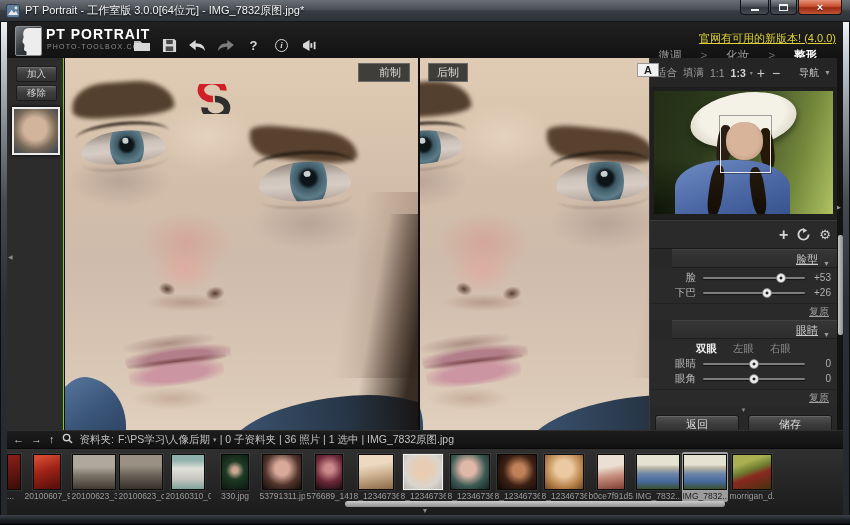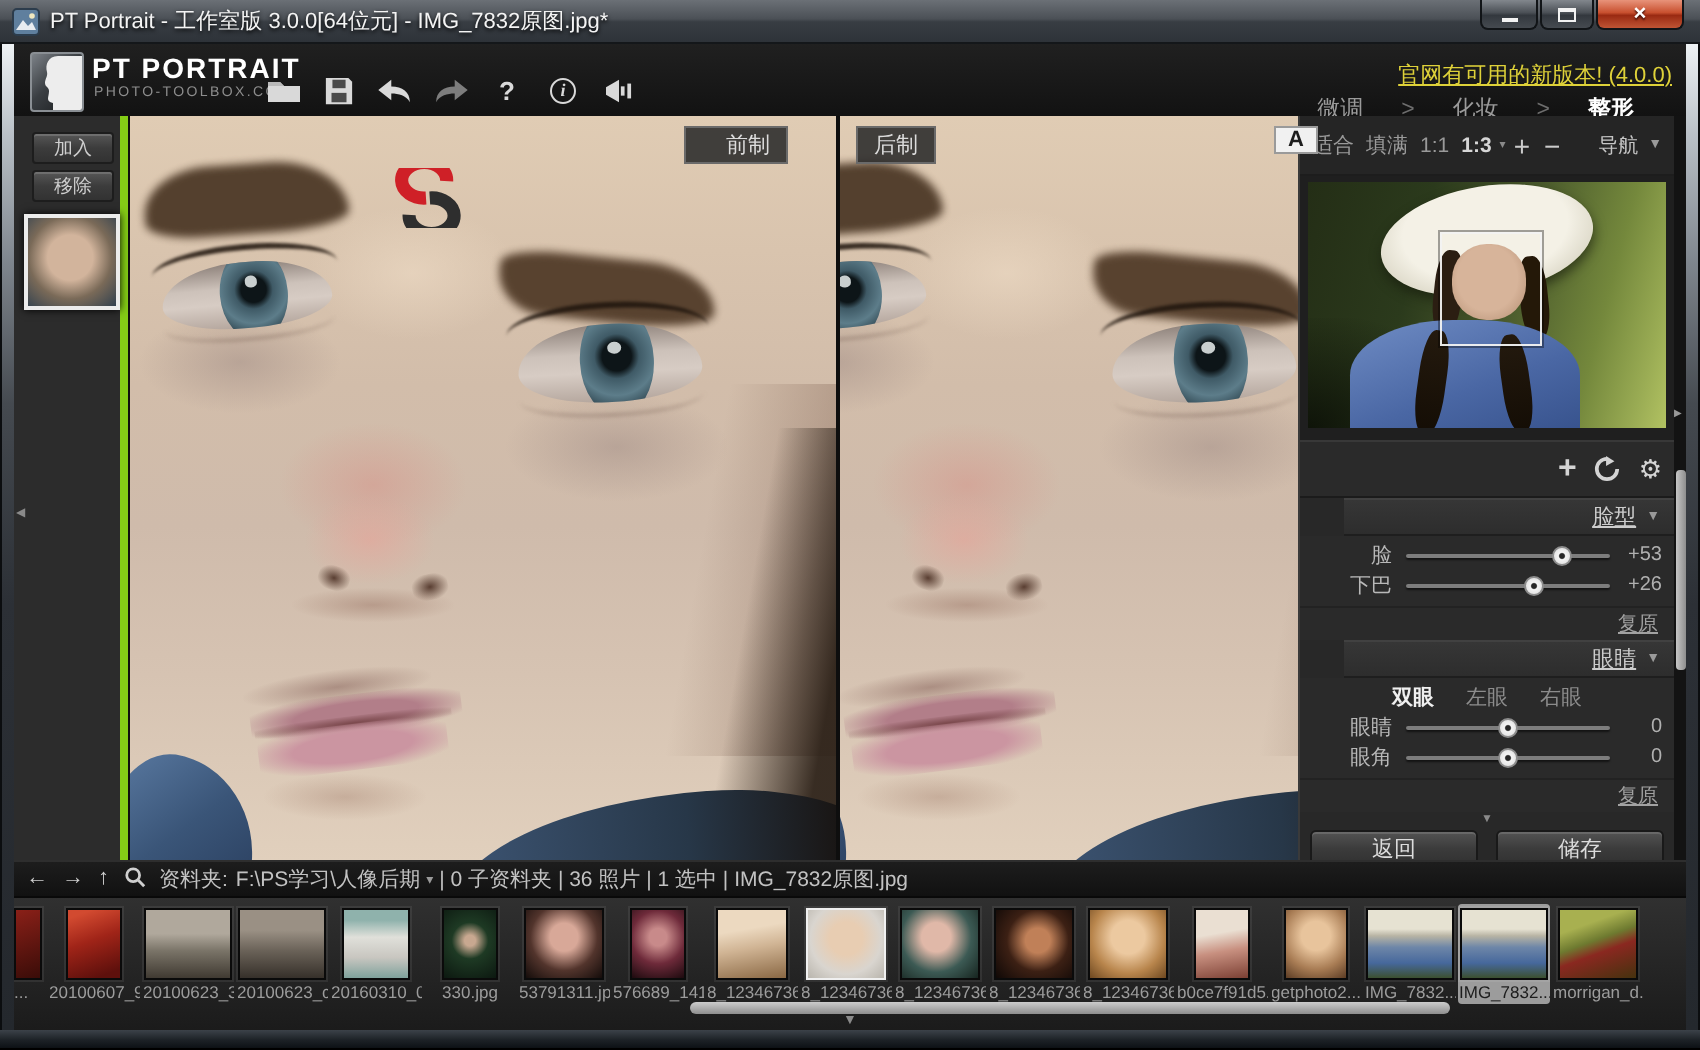--- a/index.html
+++ b/index.html
@@ -41,34 +41,34 @@
   .tool-info{width:13px;height:13px;border:1.5px solid #d9d9d9;border-radius:50%;color:#d9d9d9;
     font-size:9px;font-weight:bold;display:flex;align-items:center;justify-content:center;box-sizing:border-box;font-family:"Liberation Serif",serif;font-style:italic;}
   .header-right{position:absolute;right:7px;top:5px;text-align:right;line-height:1.25;}
   .update-link{font-size:11px;color:#ded139;text-decoration:underline;cursor:pointer;}
   .breadcrumb{font-size:11.5px;color:#9a9a9a;margin-top:1px;}
   .bc-item{color:#9a9a9a;margin:0 19px;cursor:pointer;}
   .bc-item.active{color:#fff;font-weight:bold;}
   .bc-sep{color:#6d6d6d;}
   
   .content{position:absolute;top:36px;left:0;right:0;height:372px;background:#0e0e0e;}
-  .sidebar{position:absolute;left:0;top:0;width:57px;height:100%;background:#2c2c2c;border-right:4px solid #84cc16;box-sizing:border-box;}
+  .sidebar{position:absolute;left:0;top:0;width:57px;height:100%;background:#2c2c2c;border-right:1px solid #84cc16;box-sizing:border-box;}
   .side-btn{position:absolute;left:9px;width:39px;height:14px;border:1px solid #1d1d1d;border-radius:2px;
     background:linear-gradient(180deg,#575757,#3c3c3c 50%,#323232);color:#cfcfcf;font-size:9.5px;
     display:flex;align-items:center;justify-content:center;box-shadow:inset 0 1px 0 rgba(255,255,255,.15);cursor:pointer;}
   .side-thumb{position:absolute;left:5px;top:49px;width:44px;height:44px;border:2px solid #ececec;box-shadow:0 0 4px #000;}
   
   .panel{position:absolute;top:0;height:372px;overflow:hidden;background:#191919;}
   .panel.p-before{left:58px;width:353px;}
   .panel.p-after{left:413px;width:228px;padding-left:19px;}
   .face-host{position:absolute;top:0;left:0;width:353px;height:372px;}
   .p-after .face-host{left:-58px;}
   .badge{position:absolute;top:5px;padding:1px 8px;background:rgba(42,42,42,.88);border:1px solid #6a6a6a;
     color:#dcdcdc;font-size:11px;z-index:6;}
-  .badge.b-before{right:24px;padding-left:20px;}
+  .badge.b-before{right:8px;padding-left:20px;}
   .badge.b-after{left:8px;}
   .badge.b-auto{right:8px;background:#f1f1f1;color:#1d1d1d;font-weight:bold;border-color:#9a9a9a;padding:0 6px;}
   
   .watermark{position:absolute;left:186px;top:26px;display:flex;align-items:center;z-index:7;pointer-events:none;}
   .wm-text{font-size:23px;color:rgba(56,56,56,.82);letter-spacing:.5px;margin-left:10px;white-space:nowrap;}
   .wm-url{margin-left:14px;}
   
   .face{position:absolute;inset:0;}
   .face>div{position:absolute;}
   .f-base{inset:0;background:linear-gradient(180deg,#e0ccb4 0%,#d9c4ae 18%,#d2bdaa 36%,#cfbbab 55%,#d6c3b2 75%,#e1d0bd 100%);}
@@ -136,21 +136,21 @@
     border-top:1px solid #383838;border-bottom:1px solid #1b1b1b;}
   .preset-dd{width:106px;height:17px;background:linear-gradient(180deg,#404040,#303030);border:1px solid #5c5c5c;
     border-radius:2px;display:flex;align-items:center;justify-content:center;font-size:10px;color:#b6b6b6;
     position:relative;cursor:pointer;box-sizing:border-box;}
   .preset-dd .dd-caret{position:absolute;right:5px;font-size:6px;color:#9a9a9a;}
   .preset-icons{margin-left:auto;display:flex;gap:9px;align-items:center;}
   .pi{color:#d4d4d4;cursor:pointer;display:flex;align-items:center;justify-content:center;}
   .pi-plus{font-size:16px;font-weight:bold;line-height:1;}
   .pi-gear{font-size:13px;}
   .section-header{flex:0 0 17px;background:linear-gradient(180deg,#363636,#2d2d2d);border-top:1px solid #414141;
-    border-bottom:1px solid #1e1e1e;display:flex;align-items:center;justify-content:flex-end;padding-right:7px;gap:5px;margin-left:22px;}
+    border-bottom:1px solid #1e1e1e;display:flex;align-items:flex-end;justify-content:flex-end;padding-right:7px;gap:5px;margin-left:22px;}
   .sh-title{font-size:11px;color:#cccccc;text-decoration:underline;cursor:pointer;}
   .section-body{background:#2a2a2a;padding-top:2px;}
   .slider-row{display:flex;align-items:center;height:15px;padding:0 6px;}
   .sl-label{width:40px;text-align:right;font-size:10.5px;color:#b8b8b8;padding-right:7px;flex:0 0 40px;}
   .sl-wrap{flex:1;position:relative;height:11px;}
   .sl-track{position:absolute;left:0;right:0;top:5px;height:2px;background:#7d7d7d;border-radius:1px;box-shadow:0 1px 1px rgba(0,0,0,.55);}
   .sl-handle{position:absolute;top:.5px;width:10px;height:10px;border-radius:50%;margin-left:-5px;border:.5px solid #8c8c8c;box-sizing:border-box;
     background:radial-gradient(circle,#262626 0 21%,#f4f4f4 32%,#d9d9d9 100%);cursor:pointer;}
   .sl-value{width:26px;flex:0 0 26px;text-align:right;font-size:10px;color:#b0b0b0;}
   .reset-row{height:16px;display:flex;justify-content:flex-end;align-items:center;padding-right:8px;border-top:1px solid #222;margin-top:3px;}
@@ -557,24 +557,20 @@
           </div>
           <div class="fs-cell">
             <div class="fs-thumb" style="width: 40px; background: radial-gradient(circle at 50% 40%, rgb(236, 201, 160) 0px, rgb(236, 201, 160) 30%, rgb(184, 133, 76) 65%, rgb(110, 72, 32) 100%);"></div>
             <div class="fs-label">8_12346736...</div>
           </div>
           <div class="fs-cell">
             <div class="fs-thumb" style="width: 28px; background: linear-gradient(170deg, rgb(234, 223, 210) 0px, rgb(234, 223, 210) 35%, rgb(200, 144, 128) 60%, rgb(124, 64, 52) 100%);"></div>
             <div class="fs-label">b0ce7f91d5...</div>
           </div>
           <div class="fs-cell">
-            <div class="fs-thumb" style="width: 32px; background: radial-gradient(circle at 50% 38%, rgb(232, 196, 156) 0px, rgb(232, 196, 156) 28%, rgb(168, 124, 84) 65%, rgb(92, 60, 36) 100%);"></div>
-            <div class="fs-label">getphoto2...</div>
-          </div>
-          <div class="fs-cell">
             <div class="fs-thumb" style="width: 44px; background: linear-gradient(rgb(230, 226, 210) 0px, rgb(230, 226, 210) 28%, rgb(184, 180, 164) 38%, rgb(109, 134, 168) 55%, rgb(70, 104, 156) 78%, rgb(60, 80, 48) 100%);"></div>
             <div class="fs-label">IMG_7832...</div>
           </div>
           <div class="fs-cell selected">
             <div class="fs-thumb" style="width: 44px; background: linear-gradient(rgb(230, 226, 210) 0px, rgb(230, 226, 210) 28%, rgb(184, 180, 164) 38%, rgb(109, 134, 168) 55%, rgb(70, 104, 156) 78%, rgb(60, 80, 48) 100%);"></div>
             <div class="fs-label">IMG_7832...</div>
           </div>
           <div class="fs-cell">
             <div class="fs-thumb" style="width: 40px; background: linear-gradient(160deg, rgb(168, 176, 80) 0px, rgb(168, 176, 80) 25%, rgb(110, 122, 48) 45%, rgb(138, 40, 32) 60%, rgb(69, 50, 14) 100%);"></div>
             <div class="fs-label">morrigan_d...</div>

